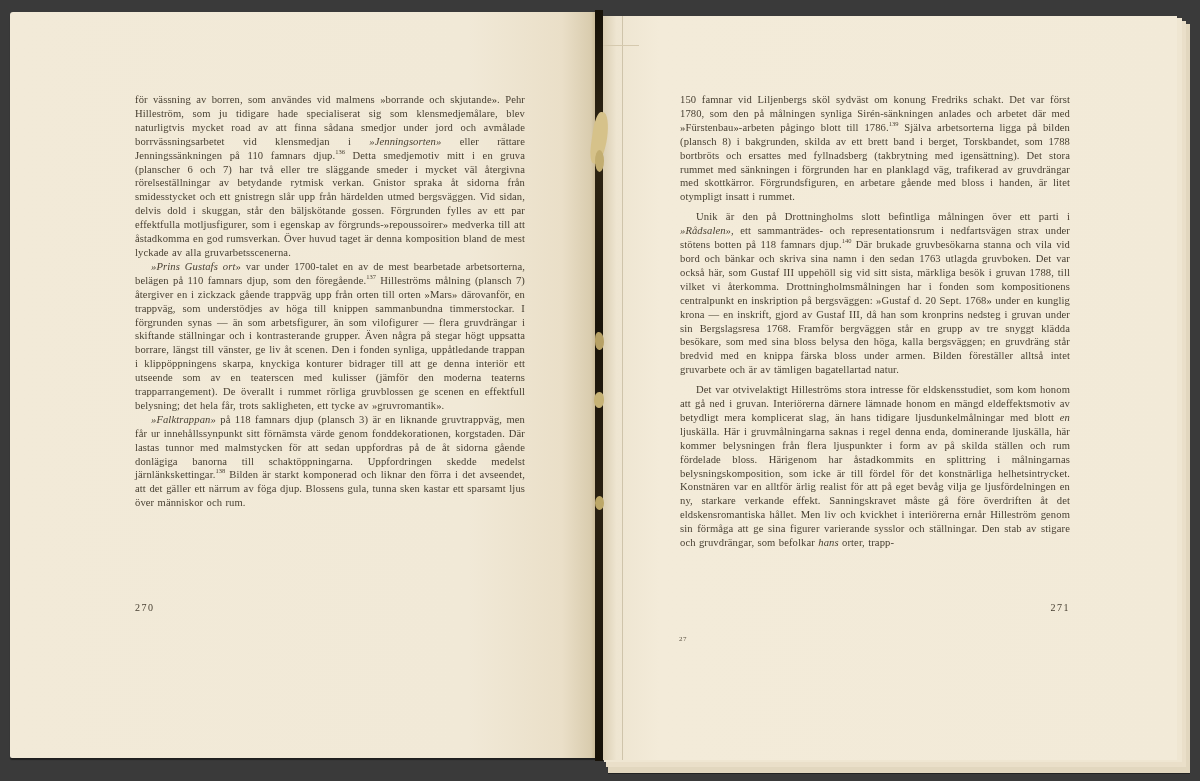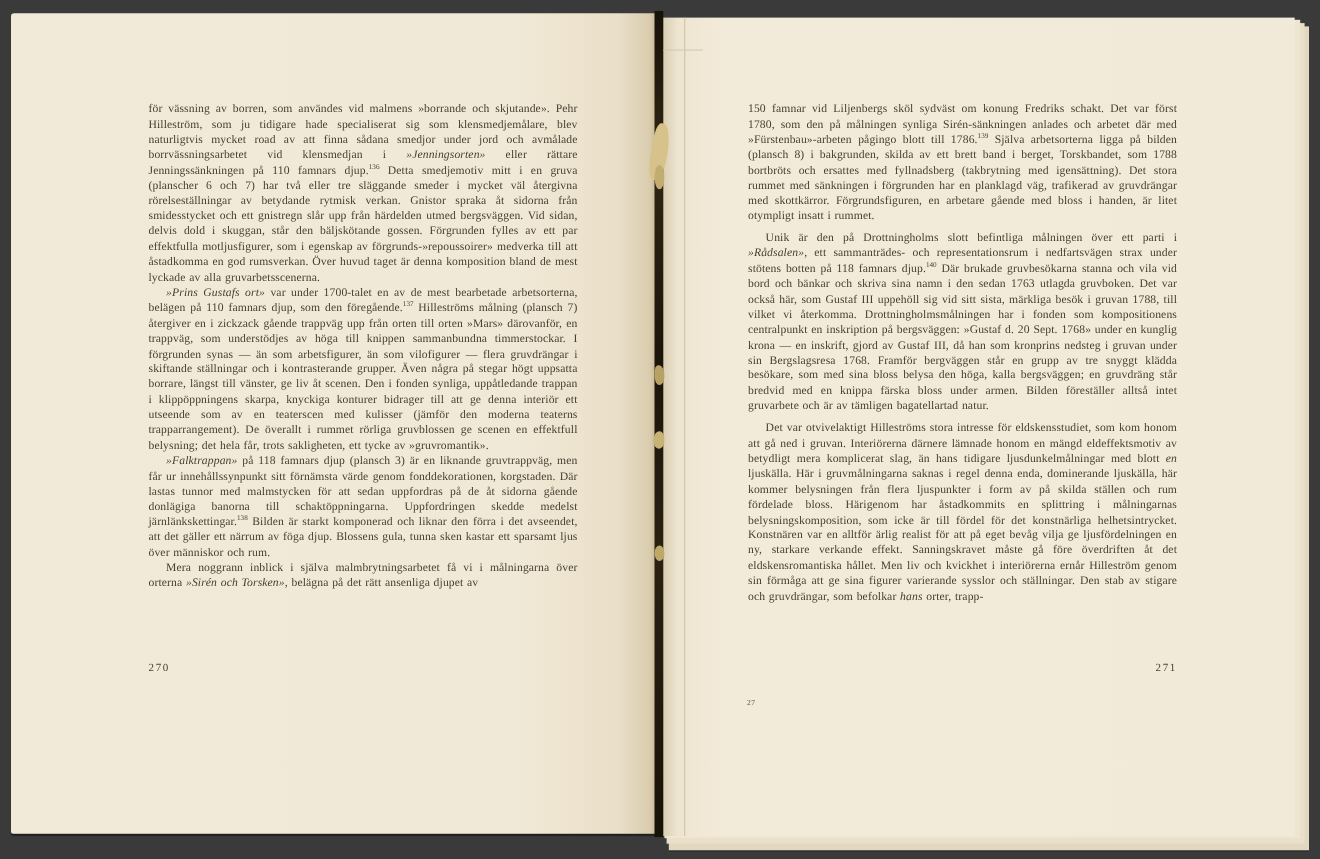--- a/index.html
+++ b/index.html
@@ -79,21 +79,20 @@
 
   <div class="sheet right-sheet-3"></div>
   <div class="sheet right-sheet-2"></div>
   <div class="sheet right-sheet-1"></div>
 
   <div class="sheet left-page">
     <div class="text-block">
         <p class="para"><span>för vässning av borren, som användes vid malmens »borrande och skjutande». Pehr Hilleström, som ju tidigare hade specialiserat sig som klensmedjemålare, blev naturligtvis mycket road av att finna sådana smedjor under jord och avmålade borrvässningsarbetet vid klensmedjan i </span><span style="font-style: italic;">»Jenningsorten»</span><span> eller rättare Jenningssänkningen på 110 famnars djup.</span><sup>136</sup><span> Detta smedjemotiv mitt i en gruva (planscher 6 och 7) har två eller tre släggande smeder i mycket väl återgivna rörelseställningar av betydande rytmisk verkan. Gnistor spraka åt sidorna från smidesstycket och ett gnistregn slår upp från härdelden utmed bergsväggen. Vid sidan, delvis dold i skuggan, står den bäljskötande gossen. Förgrunden fylles av ett par effektfulla motljusfigurer, som i egenskap av förgrunds-»repoussoirer» medverka till att åstadkomma en god rumsverkan. Över huvud taget är denna komposition bland de mest lyckade av alla gruvarbetsscenerna.</span></p>
         <p class="para indent"><span style="font-style: italic;">»Prins Gustafs ort»</span><span> var under 1700-talet en av de mest bearbetade arbetsorterna, belägen på 110 famnars djup, som den föregående.</span><sup>137</sup><span> Hilleströms målning (plansch 7) återgiver en i zickzack gående trappväg upp från orten till orten »Mars» därovanför, en trappväg, som understödjes av höga till knippen sammanbundna timmerstockar. I förgrunden synas — än som arbetsfigurer, än som vilofigurer — flera gruvdrängar i skiftande ställningar och i kontrasterande grupper. Även några på stegar högt uppsatta borrare, längst till vänster, ge liv åt scenen. Den i fonden synliga, uppåtledande trappan i klippöppningens skarpa, knyckiga konturer bidrager till att ge denna interiör ett utseende som av en teaterscen med kulisser (jämför den moderna teaterns trapparrangement). De överallt i rummet rörliga gruvblossen ge scenen en effektfull belysning; det hela får, trots sakligheten, ett tycke av »gruvromantik».</span></p>
         <p class="para indent"><span style="font-style: italic;">»Falktrappan»</span><span> på 118 famnars djup (plansch 3) är en liknande gruvtrappväg, men får ur innehållssynpunkt sitt förnämsta värde genom fonddekorationen, korgstaden. Där lastas tunnor med malmstycken för att sedan uppfordras på de åt sidorna gående donlägiga banorna till schaktöppningarna. Uppfordringen skedde medelst järnlänkskettingar.</span><sup>138</sup><span> Bilden är starkt komponerad och liknar den förra i det avseendet, att det gäller ett närrum av föga djup. Blossens gula, tunna sken kastar ett sparsamt ljus över människor och rum.</span></p>
-        <p class="para indent"><span>Mera noggrann inblick i själva malmbrytningsarbetet få vi i målningarna över orterna </span><span style="font-style: italic;">»Sirén och Torsken»</span><span>, belägna på det rätt ansenliga djupet av</span></p>
       </div>
     <div class="pagenum">270</div>
   </div>
 
   <div class="sheet right-page">
     <div class="text-block">
         <p class="para"><span>150 famnar vid Liljenbergs sköl sydväst om konung Fredriks schakt. Det var först 1780, som den på målningen synliga Sirén-sänkningen anlades och arbetet där med »Fürstenbau»-arbeten pågingo blott till 1786.</span><sup>139</sup><span> Själva arbetsorterna ligga på bilden (plansch 8) i bakgrunden, skilda av ett brett band i berget, Torskbandet, som 1788 bortbröts och ersattes med fyllnadsberg (takbrytning med igensättning). Det stora rummet med sänkningen i förgrunden har en planklagd väg, trafikerad av gruvdrängar med skottkärror. Förgrundsfiguren, en arbetare gående med bloss i handen, är litet otympligt insatt i rummet.</span></p>
         <p class="para indent gap"><span>Unik är den på Drottningholms slott befintliga målningen över ett parti i </span><span style="font-style: italic;">»Rådsalen»</span><span>, ett sammanträdes- och representationsrum i nedfartsvägen strax under stötens botten på 118 famnars djup.</span><sup>140</sup><span> Där brukade gruvbesökarna stanna och vila vid bord och bänkar och skriva sina namn i den sedan 1763 utlagda gruvboken. Det var också här, som Gustaf III uppehöll sig vid sitt sista, märkliga besök i gruvan 1788, till vilket vi återkomma. Drottningholmsmålningen har i fonden som kompositionens centralpunkt en inskription på bergsväggen: »Gustaf d. 20 Sept. 1768» under en kunglig krona — en inskrift, gjord av Gustaf III, då han som kronprins nedsteg i gruvan under sin Bergslagsresa 1768. Framför bergväggen står en grupp av tre snyggt klädda besökare, som med sina bloss belysa den höga, kalla bergsväggen; en gruvdräng står bredvid med en knippa färska bloss under armen. Bilden föreställer alltså intet gruvarbete och är av tämligen bagatellartad natur.</span></p>
         <p class="para indent gap"><span>Det var otvivelaktigt Hilleströms stora intresse för eldskensstudiet, som kom honom att gå ned i gruvan. Interiörerna därnere lämnade honom en mängd eldeffektsmotiv av betydligt mera komplicerat slag, än hans tidigare ljusdunkelmålningar med blott </span><span style="font-style: italic;">en</span><span> ljuskälla. Här i gruvmålningarna saknas i regel denna enda, dominerande ljuskälla, här kommer belysningen från flera ljuspunkter i form av på skilda ställen och rum fördelade bloss. Härigenom har åstadkommits en splittring i målningarnas belysningskomposition, som icke är till fördel för det konstnärliga helhetsintrycket. Konstnären var en alltför ärlig realist för att på eget bevåg vilja ge ljusfördelningen en ny, starkare verkande effekt. Sanningskravet måste gå före överdriften åt det eldskensromantiska hållet. Men liv och kvickhet i interiörerna ernår Hilleström genom sin förmåga att ge sina figurer varierande sysslor och ställningar. Den stab av stigare och gruvdrängar, som befolkar </span><span style="font-style: italic;">hans</span><span> orter, trapp-</span></p>
       </div>

